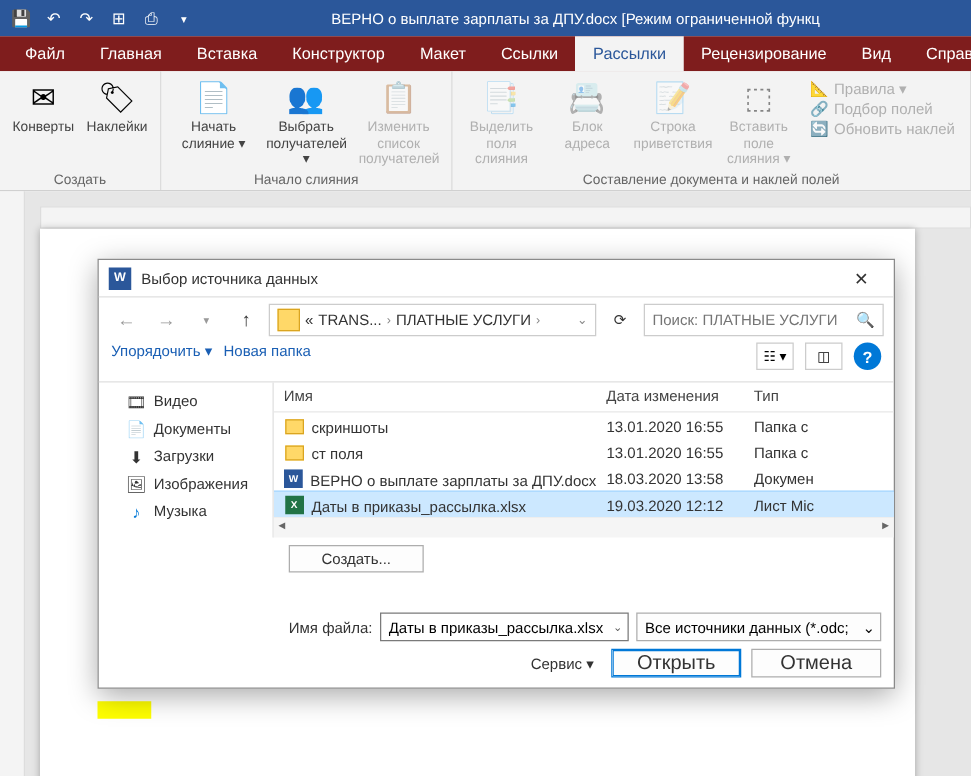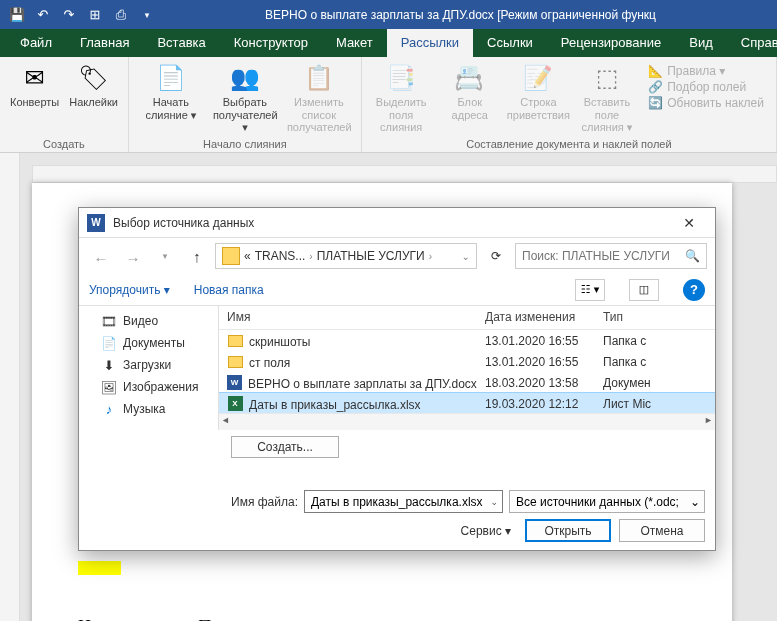--- a/index.html
+++ b/index.html
@@ -1,21 +1,21 @@
 <!DOCTYPE html>
 <html><head>
 <meta charset="utf-8">
 <style>
 *{margin:0;padding:0;box-sizing:border-box;font-family:"Segoe UI",Tahoma,sans-serif;font-size:12px}
 body{width:777px;height:621px;background:#fff;overflow:hidden;position:relative}
 .titlebar{height:29px;background:#2b579a;display:flex;align-items:center;color:#fff}
 .qat{display:flex;align-items:center;gap:4px;padding:0 6px}
 .qat-btn{width:22px;height:22px;display:flex;align-items:center;justify-content:center;color:#fff;font-size:13px}
 .doc-title{flex:1;text-align:center;font-size:12px;padding-right:20px;white-space:nowrap;overflow:hidden}
-.tabs{height:28px;background:#14532d;display:flex;align-items:flex-end;padding-left:6px}
+.tabs{height:28px;background:#7f1d1d;display:flex;align-items:flex-end;padding-left:6px}
 .tab{padding:6px 14px 7px;color:#fff;font-size:13px;cursor:pointer}
 .tab.active{background:#f3f3f3;color:#2b579a}
 .ribbon{height:96px;background:#f3f3f3;border-bottom:1px solid #d0d0d0;display:flex}
 .rgroup{border-right:1px solid #dcdcdc;padding:3px 6px 0;display:flex;flex-direction:column;align-items:center;justify-content:space-between}
 .rgroup-body{display:flex;align-items:flex-start;gap:2px;flex:1}
 .rgroup-label{font-size:11px;color:#666;text-align:center;padding-bottom:2px}
 .rbtn{display:flex;flex-direction:column;align-items:center;padding:2px 4px;cursor:pointer;min-width:44px}
 .rbtn-icon{width:32px;height:32px;display:flex;align-items:center;justify-content:center;font-size:24px;margin-bottom:2px}
 .rbtn-label{font-size:11px;color:#444;text-align:center;line-height:1.15;max-width:64px}
 .rbtn.disabled .rbtn-label{color:#b0b0b0}
@@ -37,21 +37,21 @@
 .dlg-close{width:40px;height:28px;display:flex;align-items:center;justify-content:center;font-size:14px;color:#333}
 .dlg-nav{height:36px;display:flex;align-items:center;padding:0 8px;gap:4px}
 .nav-btn{width:28px;height:26px;display:flex;align-items:center;justify-content:center;color:#999;font-size:15px}
 .nav-btn.enabled{color:#333}
 .breadcrumb{flex:1;height:26px;border:1px solid #ccc;background:#fff;display:flex;align-items:center;padding:0 6px;gap:4px;font-size:12px;color:#333}
 .bc-folder{width:18px;height:18px;background:#ffd868;border:1px solid #daa520}
 .bc-sep{color:#888;font-size:10px}
 .refresh{width:30px;height:26px;display:flex;align-items:center;justify-content:center;color:#333;border:1px solid transparent}
 .search{width:192px;height:26px;border:1px solid #ccc;display:flex;align-items:center;padding:0 6px;color:#888}
 .search input{border:0;flex:1;outline:none;font-size:12px;color:#333}
-.dlg-toolbar{height:32px;display:flex;align-items:center;padding:0 10px;gap:24px;border-bottom:1px solid #e0e0e0}
+.dlg-toolbar{height:32px;display:flex;align-items:flex-start;padding:0 10px;gap:9px;border-bottom:1px solid #e0e0e0}
 .tb-link{color:#1a5fb4;font-size:12px;cursor:pointer;display:flex;align-items:center;gap:2px}
 .tb-spacer{flex:1}
 .dlg-body{flex:1;display:flex;min-height:0}
 .sidebar{width:140px;border-right:1px solid #e0e0e0;padding:4px 0;overflow:hidden}
 .sb-item{display:flex;align-items:center;gap:6px;padding:3px 10px 3px 22px;font-size:12px;color:#333;cursor:pointer}
 .sb-ico{width:16px;height:16px;display:flex;align-items:center;justify-content:center;font-size:13px}
 .filelist{flex:1;display:flex;flex-direction:column;min-width:0}
 .fl-header{height:24px;display:flex;border-bottom:1px solid #e8e8e8;color:#444;font-size:12px}
 .fl-col{padding:4px 8px;border-right:1px solid transparent}
 .fl-col.name{width:258px}
@@ -76,21 +76,21 @@
 .create-btn{width:108px;height:22px;border:1px solid #adadad;background:#fdfdfd;font-size:12px;color:#333;cursor:pointer}
 .filename-row{display:flex;align-items:center;gap:6px;margin-bottom:6px}
 .filename-label{font-size:12px;color:#333}
 .combo{flex:1;height:23px;border:1px solid #7a7a7a;background:#fff;display:flex;align-items:center;padding:0 4px 0 6px;font-size:12px}
 .combo span:first-child{flex:1;overflow:hidden;white-space:nowrap}
 .combo .chev{font-size:9px;color:#555;padding-left:4px}
 .filter{width:196px;height:23px;border:1px solid #adadad;background:#fdfdfd;display:flex;align-items:center;padding:0 4px 0 6px;font-size:12px}
 .filter span:first-child{flex:1;overflow:hidden;white-space:nowrap}
 .btn-row{display:flex;justify-content:flex-end;gap:8px;align-items:center}
 .svc{font-size:12px;color:#333;margin-right:6px;display:flex;gap:2px}
-.dlg-btn{width:86px;height:23px;border:1px solid #adadad;background:#fdfdfd;font-size:12px;color:#333;cursor:pointer}
+.dlg-btn{width:104px;height:23px;border:1px solid #adadad;background:#fdfdfd;font-size:16px;color:#333;cursor:pointer}
 .dlg-btn.primary{border:1px solid #0078d7;box-shadow:inset 0 0 0 1px #0078d7}
 .help-ico{width:22px;height:22px;border-radius:50%;background:#0078d7;color:#fff;display:flex;align-items:center;justify-content:center;font-size:13px;font-weight:bold}
 .view-ico{width:30px;height:22px;border:1px solid #ccc;display:flex;align-items:center;justify-content:center;font-size:11px}
 </style>
 </head>
 <body>
 
 <div class="titlebar">
   <div class="qat">
     <div class="qat-btn">💾</div>
@@ -102,22 +102,22 @@
   </div>
   <div class="doc-title">ВЕРНО о выплате зарплаты за ДПУ.docx [Режим ограниченной функц</div>
 </div>
 
 <div class="tabs">
   <div class="tab">Файл</div>
   <div class="tab">Главная</div>
   <div class="tab">Вставка</div>
   <div class="tab">Конструктор</div>
   <div class="tab">Макет</div>
+  <div class="tab">Ссылки</div>
   <div class="tab active">Рассылки</div>
-  <div class="tab">Ссылки</div>
   <div class="tab">Рецензирование</div>
   <div class="tab">Вид</div>
   <div class="tab">Справка</div>
 
 </div>
 
 <div class="ribbon">
   <div class="rgroup">
     <div class="rgroup-body">
       <div class="rbtn">

